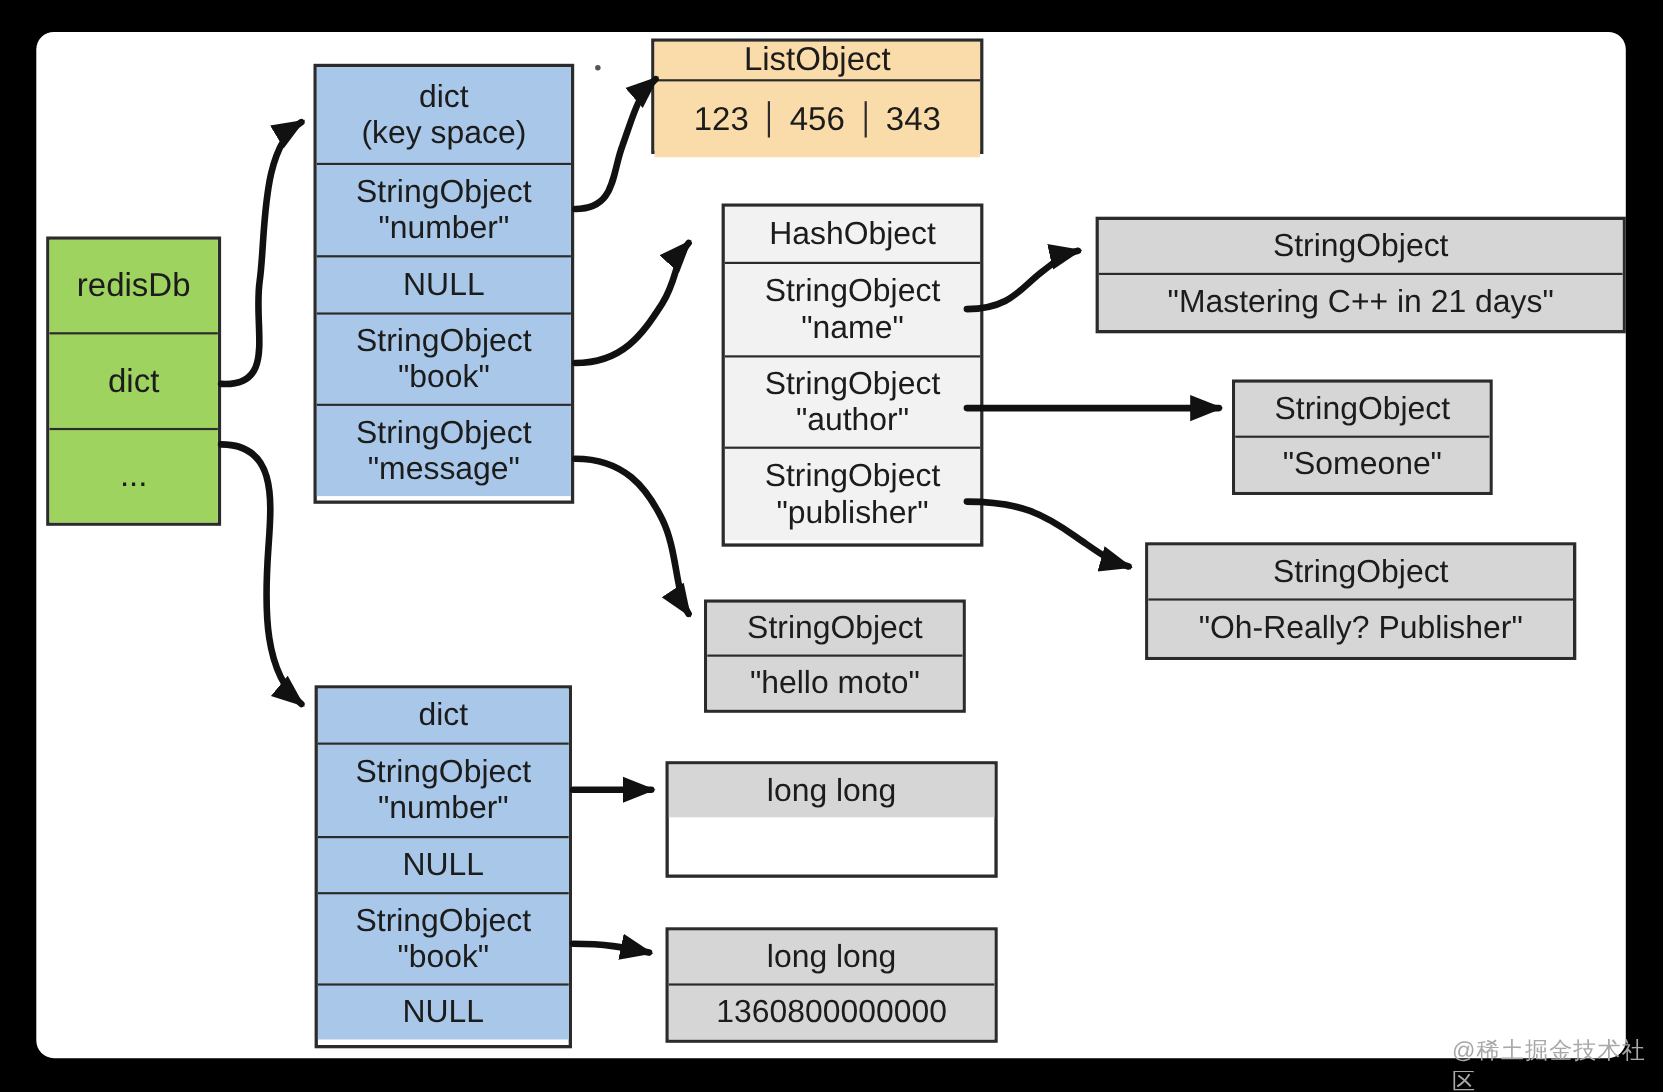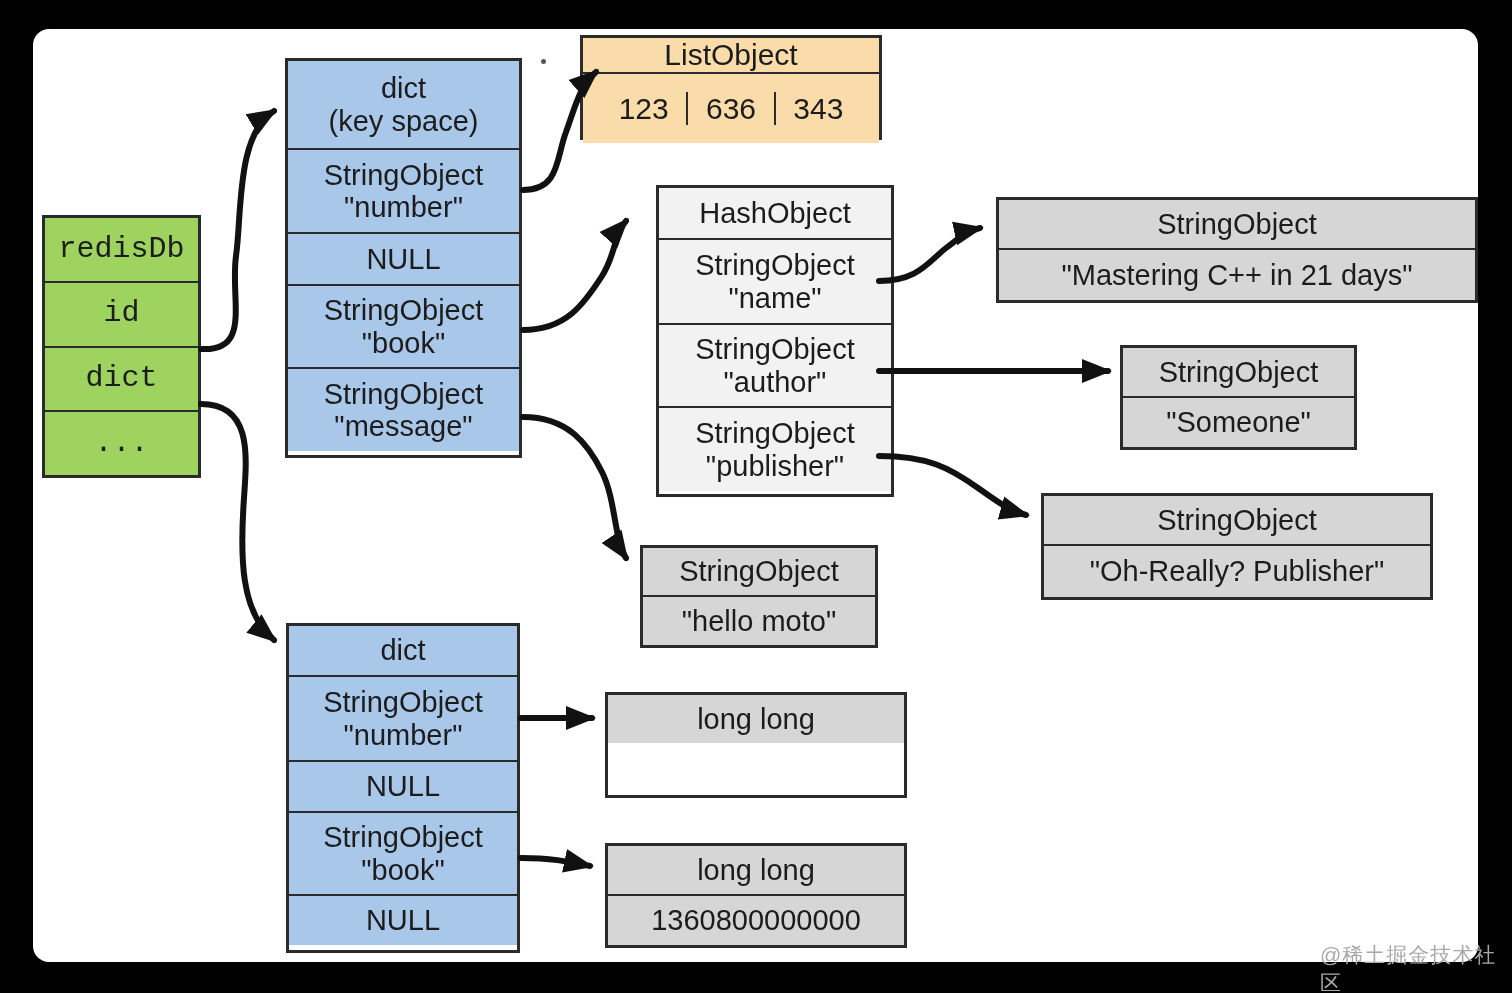--- a/index.html
+++ b/index.html
@@ -26,45 +26,44 @@
   .stray-dot{position:absolute;left:541px;top:59px;width:5px;height:5px;border-radius:50%;
              background:#555;}
 </style>
 </head>
 <body>
 
 <div class="stage">
   <div class="canvas"></div>
   <div class="stray-dot"></div>
 
-  <div class="box green" style="left:42px;top:215px;width:159px;height:263px;font-family:Liberation Mono, monospace;">
+  <div class="box green" style="left:42px;top:215px;width:159px;height:263px;">
     <div class="row" style="flex:1">redisDb</div>
-    <div class="row" style="flex:1">id</div>
     <div class="row" style="flex:1">dict</div>
     <div class="row" style="flex:1">...</div>
   </div>
 
   <div class="box blue" style="left:285px;top:58px;width:237px;height:400px;">
     <div class="row" style="height:87px;">dict
 (key space)</div>
     <div class="row" style="height:84px;">StringObject
 "number"</div>
     <div class="row" style="height:52px;">NULL</div>
     <div class="row" style="height:83px;">StringObject
 "book"</div>
     <div class="row" style="height:84px;">StringObject
 "message"</div>
   </div>
 
-  <div class="box orange" style="left:580px;top:35px;width:302px;height:105px;">
+  <div class="box orange" style="left:592px;top:35px;width:302px;height:105px;">
     <div class="row" style="height:50px;">ListObject</div>
     <div class="row" style="flex:1;padding:18px;">
       <div class="cells">
         <div class="cell">123</div>
-        <div class="cell">636</div>
+        <div class="cell">456</div>
         <div class="cell">343</div>
       </div>
     </div>
   </div>
 
   <div class="box lgray" style="left:640px;top:185px;width:238px;height:312px;margin-left:16px;">
     <div class="row" style="height:50px;">HashObject</div>
     <div class="row" style="height:85px;">StringObject
 "name"</div>
     <div class="row" style="height:83px;">StringObject

